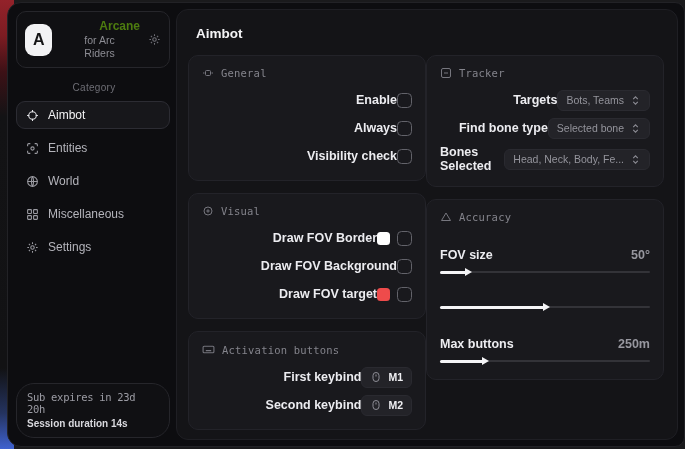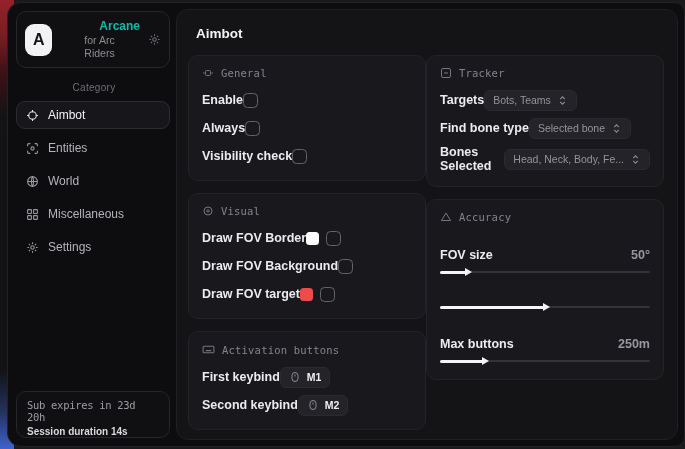--- a/index.html
+++ b/index.html
@@ -26,35 +26,35 @@
   
   .sidebar { width:168px; flex:0 0 168px; display:flex; flex-direction:column; padding:8px 6px 8px 8px; }
   .brand {
     border:1px solid #26262b; border-radius:10px; background:#101013;
     display:flex; align-items:center; gap:8px; padding:7px 8px; position:relative;
   }
   .logo {
     width:32px; height:32px; border-radius:9px; background:#f2f2f4; color:#141416;
     display:flex; align-items:center; justify-content:center; font-weight:bold; font-size:16px;
   }
-  .brand-name { font-size:12px; font-weight:bold; color:#14b8a6; line-height:1.25;margin-left:39px; }
+  .brand-name { font-size:12px; font-weight:bold; color:#4d7c0f; line-height:1.25;margin-left:39px; }
   .brand-sub { font-size:10.5px; color:#8d8d94; line-height:1.25;margin-left:24px; }
   .brand-gear { margin-left:auto; color:#6f6f76; display:flex; }
   .cat-label { font-size:10px; color:#6e6e75; margin:14px 4px 8px 6px; letter-spacing:.3px;text-align:center; }
   .nav { display:flex; flex-direction:column; gap:5px; }
   .nav-item {
     display:flex; align-items:center; gap:9px; padding:6px 9px; border-radius:9px;
     font-size:12px; color:#b4b4bb; border:1px solid transparent; cursor:pointer;
   }
   .nav-item.active { background:#17171b; border-color:#2c2c33; color:#f2f2f4; }
   .nav-item .nicon { display:flex; color:#9a9aa1; }
   .nav-item.active .nicon { color:#e6e6ea; }
   .sb-spacer { flex:1; }
   .sub-box {
-    border:1px solid #26262b; border-radius:10px; background:#101013; padding:7px 10px 0;
+    border:1px solid #26262b; border-radius:18px; background:#101013; padding:7px 10px 8px;
   }
   .sub-line1 { font-family:"DejaVu Sans Mono", monospace; font-size:10.5px; color:#9c9ca4; letter-spacing:-.3px; }
   .sub-line2 { font-size:10px; color:#d9d9de; font-weight:bold; margin-top:3px; }
   
   .main {
     flex:1; margin:6px 6px 6px 0; background:#141417;
     border:1px solid #1f1f24; border-radius:12px;
     padding:12px 12px 12px 11px; display:flex; flex-direction:column;
   }
   .page-title { font-size:13.5px; font-weight:bold; color:#f4f4f6; margin:4px 0 14px 8px; }
@@ -62,21 +62,21 @@
   .col { width:238px; display:flex; flex-direction:column; gap:12px; }
   .card {
     background:#19191d; border:1px solid #232329; border-radius:10px;
     padding:11px 13px 13px;
   }
   .card-head { display:flex; align-items:center; gap:7px; margin-bottom:10px; }
   .card-head .chi { display:flex; color:#76767e; }
   .card-head .chl {
     font-family:"DejaVu Sans Mono", monospace; font-size:10.5px; color:#84848c; letter-spacing:.2px;
   }
-  .row { display:flex; align-items:center; justify-content:flex-start; min-height:22px; margin-top:6px; }
+  .row { display:flex; align-items:center; justify-content:flex-end; min-height:22px; margin-top:6px; }
   .row-label { font-size:12.5px; font-weight:600; color:#ececf0; }
   .row-right { display:flex; align-items:center; gap:7px; }
   .checkbox {
     width:15px; height:15px; border:1.5px solid #63636a; border-radius:4.5px;
     background:transparent; cursor:pointer;
   }
   .swatch { width:13px; height:13px; border-radius:3.5px; cursor:pointer; }
   .chip {
     display:flex; align-items:center; gap:6px; background:#232328; border-radius:6px;
     padding:3.5px 8px; cursor:pointer; border:1px solid #2a2a30;

